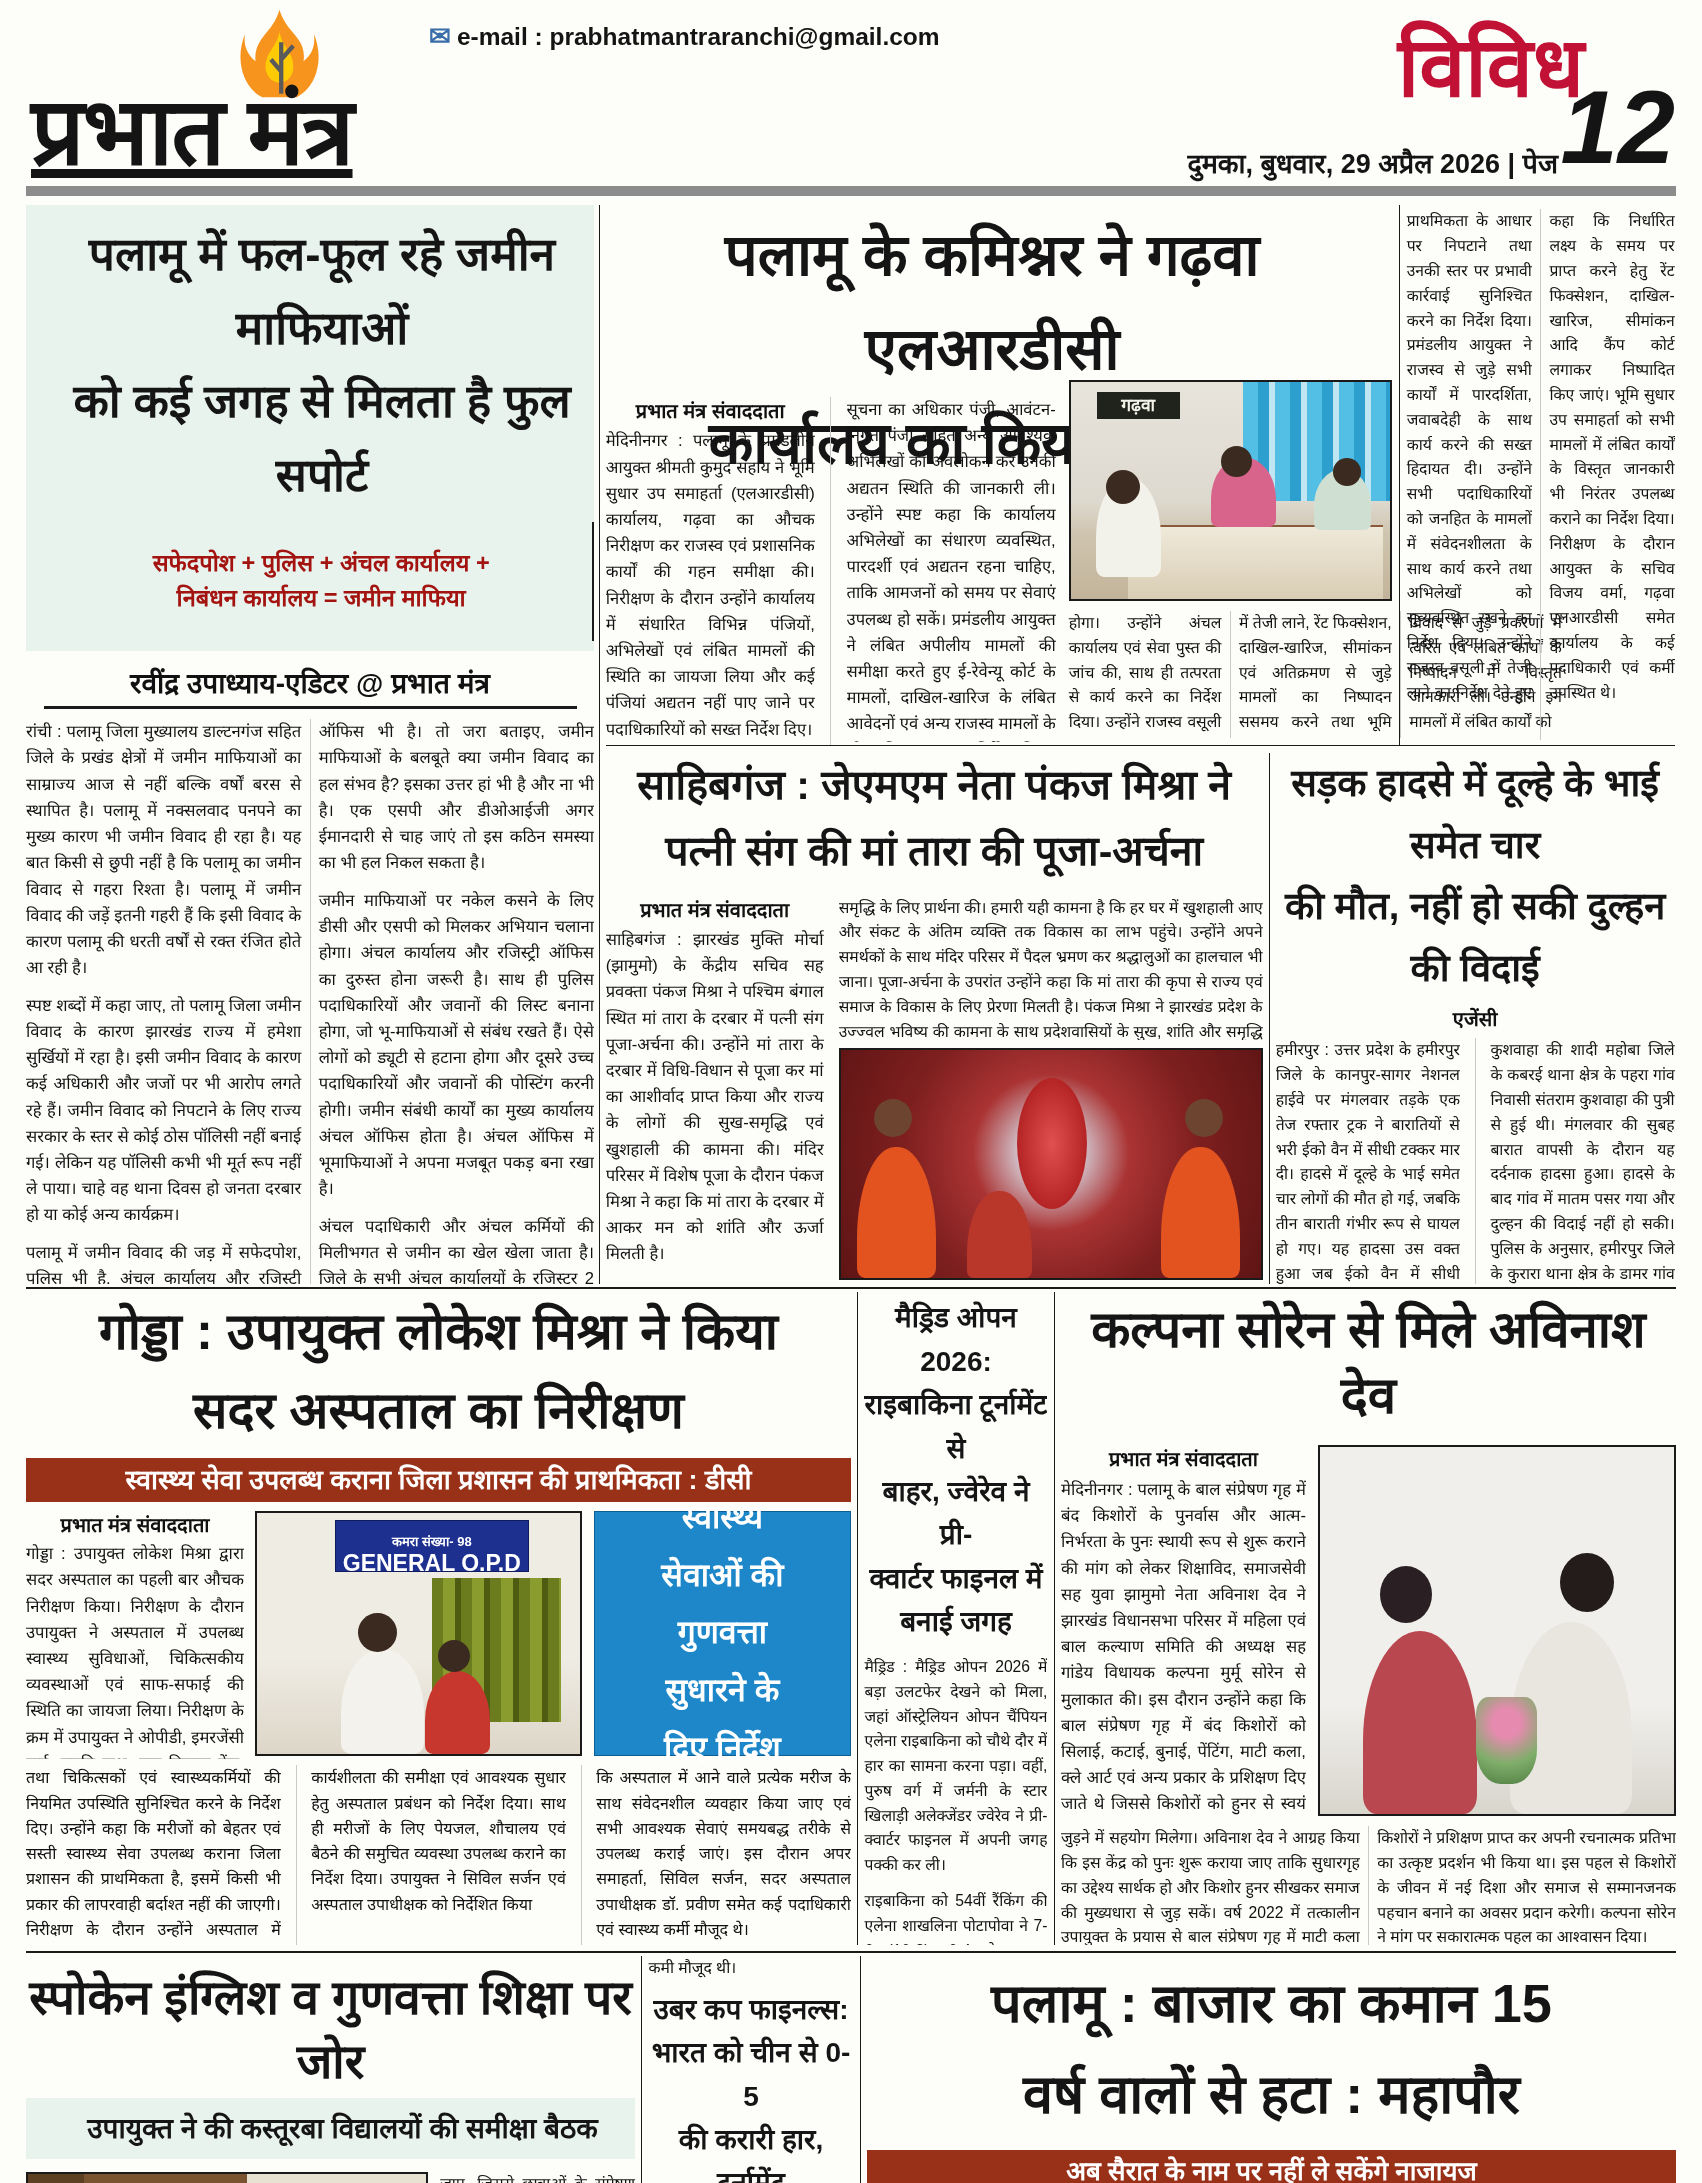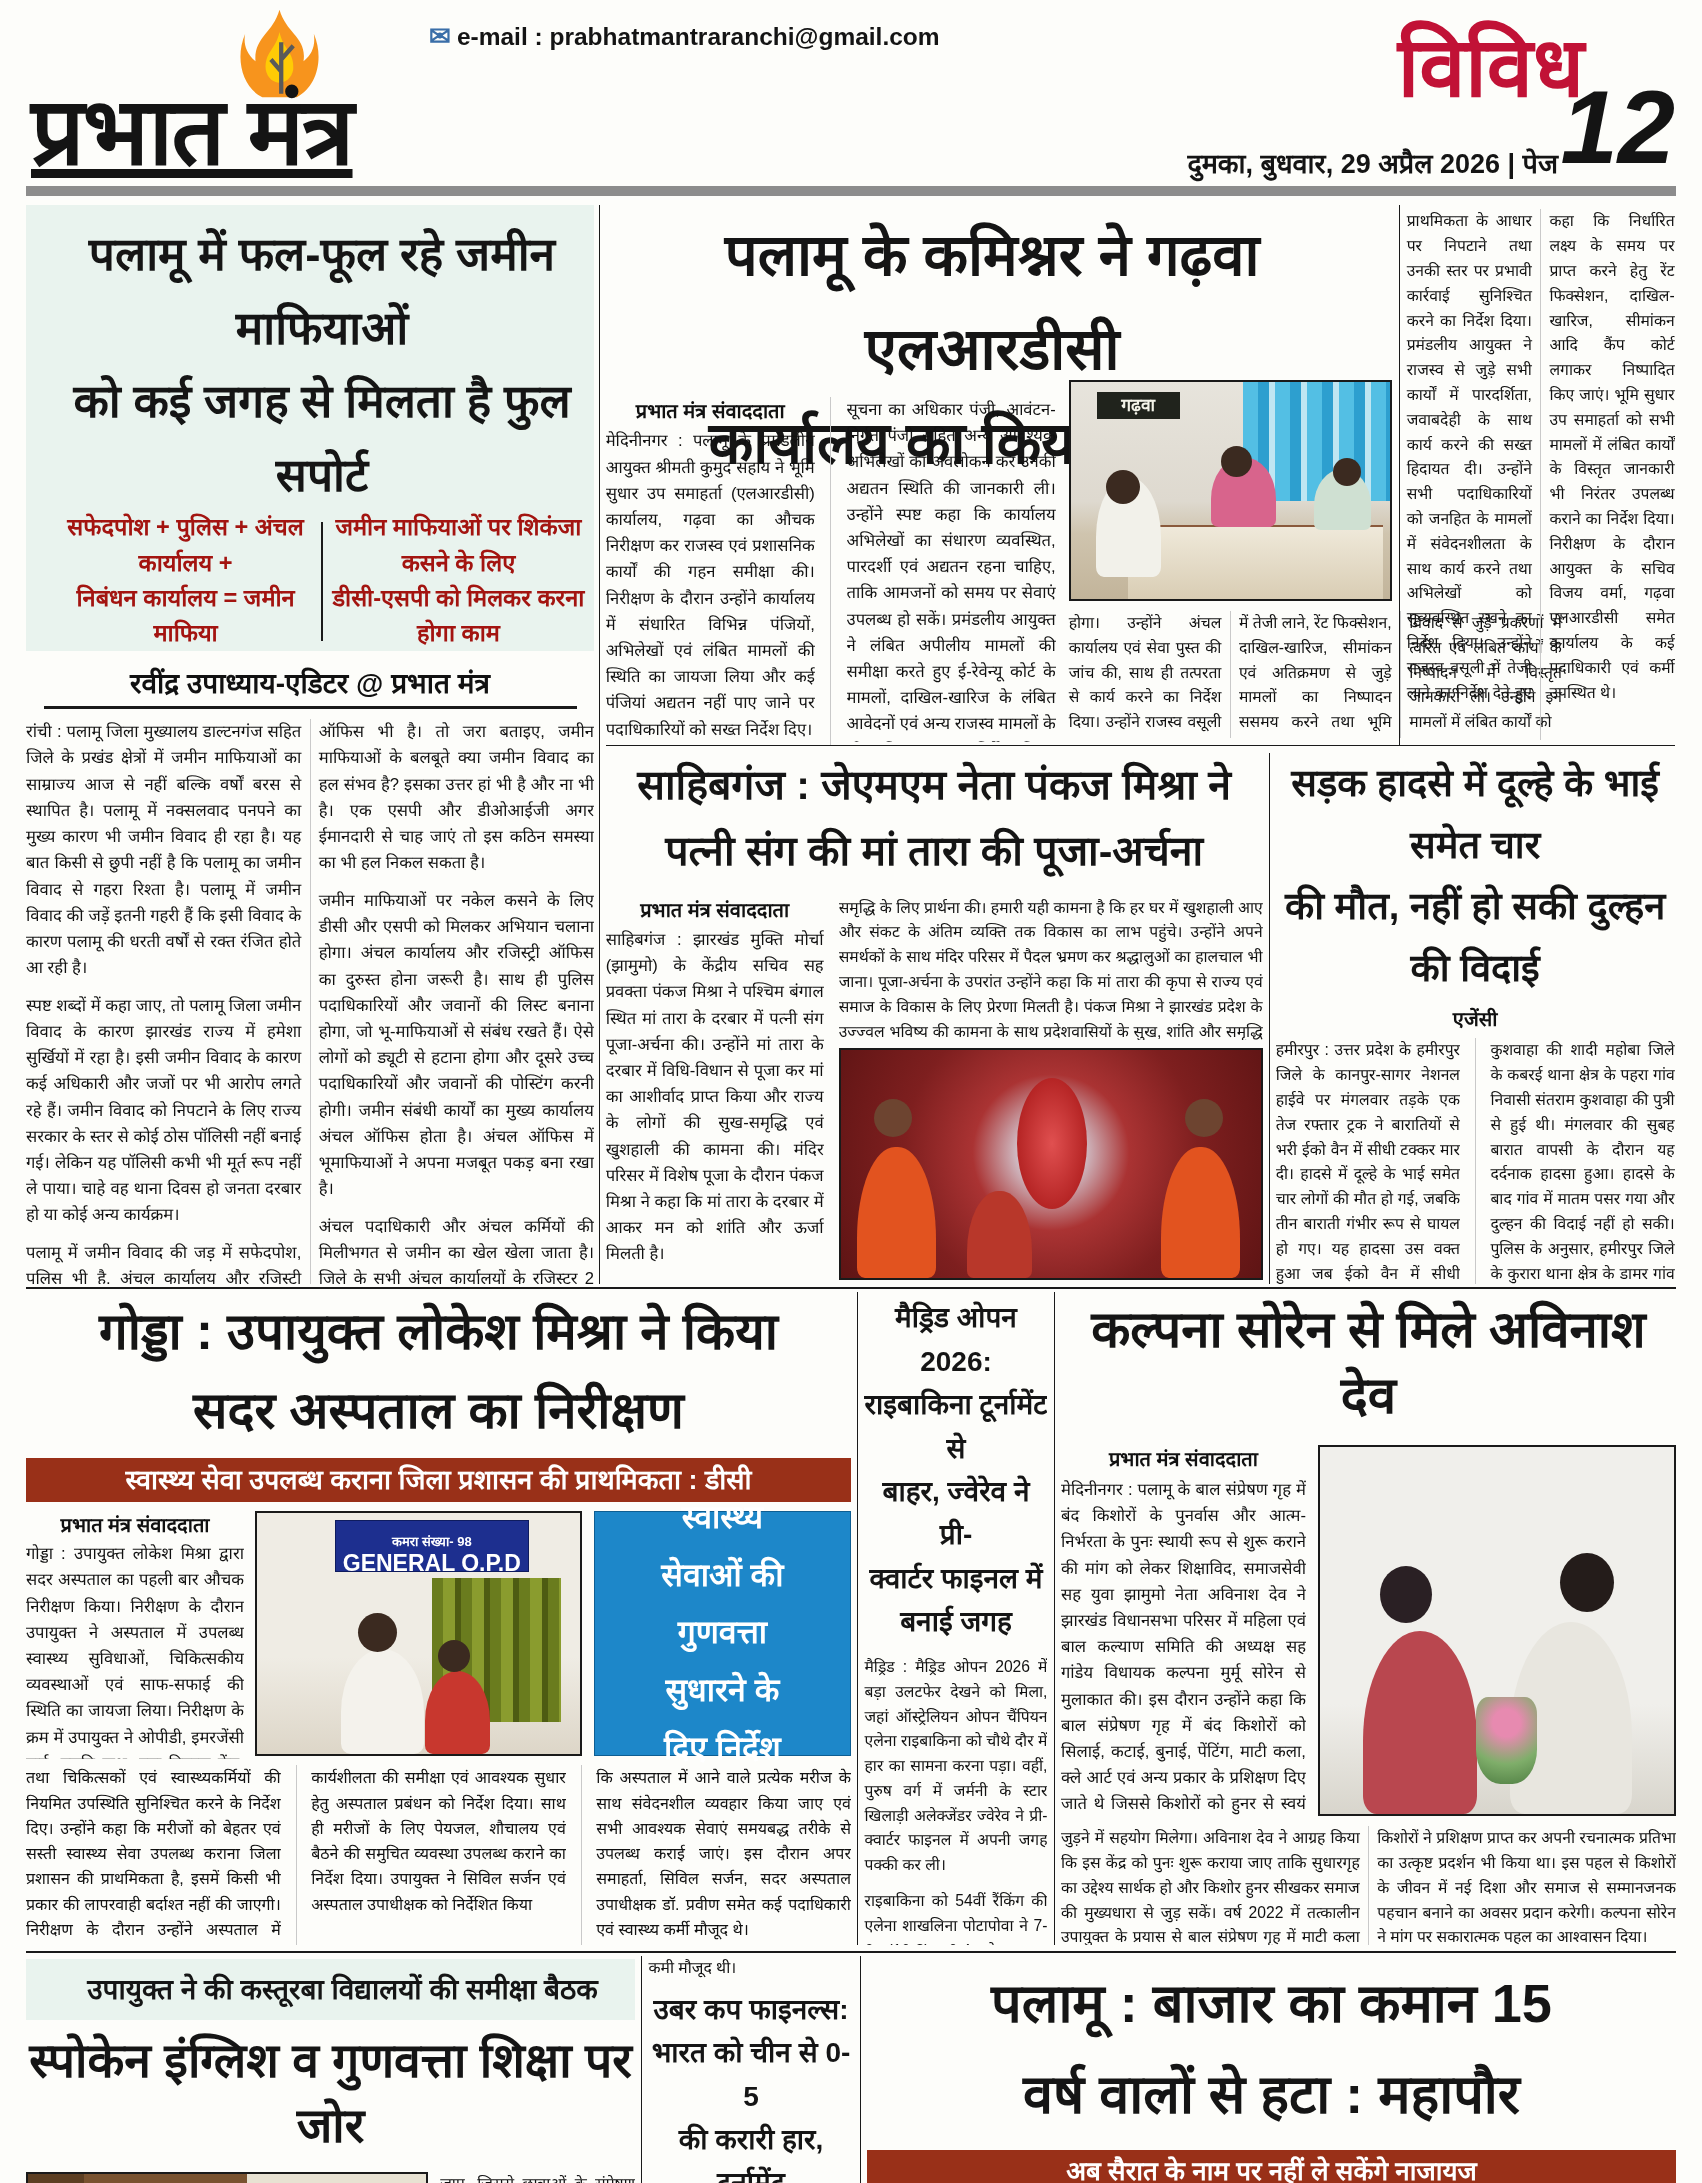--- a/index.html
+++ b/index.html
@@ -93,22 +93,20 @@
 
   <div class="row" style="left:26px;top:205px;width:1650px;height:1079px;">
 
     <div class="art" style="width:568px;height:100%;">
       <div class="hl a1-hl mint pre" style="height:306px;">पलामू में फल-फूल रहे जमीन माफियाओं
 को कई जगह से मिलता है फुल सपोर्ट</div>
       <div class="mint" style="display:flex;height:140px;align-items:center;">
         <div class="kickbox pre" style="flex:1;">सफेदपोश + पुलिस + अंचल कार्यालय +
 निबंधन कार्यालय = जमीन माफिया</div>
         <div style="width:1.7px;background:#1a1a1a;height:85%;"></div>
-        <div class="kickbox pre" style="flex:1;">जमीन माफियाओं पर शिकंजा कसने के लिए
-डीसी-एसपी को मिलकर करना होगा काम</div>
       </div>
       <div class="byline" style="margin-top:12px;font-size:28px;">रवींद्र उपाध्याय-एडिटर @ प्रभात मंत्र</div>
       <div class="a1-rule"></div>
       <div class="body-txt cols2" style="height:581px;margin-top:10.5px;">
         <p>रांची : पलामू जिला मुख्यालय डाल्टनगंज सहित जिले के प्रखंड क्षेत्रों में जमीन माफियाओं का साम्राज्य आज से नहीं बल्कि वर्षों बरस से स्थापित है। पलामू में नक्सलवाद पनपने का मुख्य कारण भी जमीन विवाद ही रहा है। यह बात किसी से छुपी नहीं है कि पलामू का जमीन विवाद से गहरा रिश्ता है। पलामू में जमीन विवाद की जड़ें इतनी गहरी हैं कि इसी विवाद के कारण पलामू की धरती वर्षों से रक्त रंजित होते आ रही है।</p>
         <p>स्पष्ट शब्दों में कहा जाए, तो पलामू जिला जमीन विवाद के कारण झारखंड राज्य में हमेशा सुर्खियों में रहा है। इसी जमीन विवाद के कारण कई अधिकारी और जजों पर भी आरोप लगते रहे हैं। जमीन विवाद को निपटाने के लिए राज्य सरकार के स्तर से कोई ठोस पॉलिसी नहीं बनाई गई। लेकिन यह पॉलिसी कभी भी मूर्त रूप नहीं ले पाया। चाहे वह थाना दिवस हो जनता दरबार हो या कोई अन्य कार्यक्रम।</p>
         <p>पलामू में जमीन विवाद की जड़ में सफेदपोश, पुलिस भी है, अंचल कार्यालय और रजिस्ट्री ऑफिस भी है। तो जरा बताइए, जमीन माफियाओं के बलबूते क्या जमीन विवाद का हल संभव है? इसका उत्तर हां भी है और ना भी है। एक एसपी और डीओआईजी अगर ईमानदारी से चाह जाएं तो इस कठिन समस्या का भी हल निकल सकता है।</p>
         <p>जमीन माफियाओं पर नकेल कसने के लिए डीसी और एसपी को मिलकर अभियान चलाना होगा। अंचल कार्यालय और रजिस्ट्री ऑफिस का दुरुस्त होना जरूरी है। साथ ही पुलिस पदाधिकारियों और जवानों की लिस्ट बनाना होगा, जो भू-माफियाओं से संबंध रखते हैं। ऐसे लोगों को ड्यूटी से हटाना होगा और दूसरे उच्च पदाधिकारियों और जवानों की पोस्टिंग करनी होगी। जमीन संबंधी कार्यों का मुख्य कार्यालय अंचल ऑफिस होता है। अंचल ऑफिस में भूमाफियाओं ने अपना मजबूत पकड़ बना रखा है।</p>
         <p>अंचल पदाधिकारी और अंचल कर्मियों की मिलीभगत से जमीन का खेल खेला जाता है। जिले के सभी अंचल कार्यालयों के रजिस्टर 2 की अगर उच्च स्तरीय जांच हो, तो कई अंचल अधिकारी और राजस्व कर्मचारी जेल की हवा खाएंगे। इसमें कहीं कोई संदेह नहीं है। ऐसे सफेदपोशों की पहचान करनी होगी और उन्हें भी नकेल पहनाना होगा।</p>
       </div>
@@ -258,22 +256,22 @@
       </div>
       <div class="body-txt cols2" style="margin-top:10.5px;height:205px;font-size:15.7px;">जुड़ने में सहयोग मिलेगा। अविनाश देव ने आग्रह किया कि इस केंद्र को पुनः शुरू कराया जाए ताकि सुधारगृह का उद्देश्य सार्थक हो और किशोर हुनर सीखकर समाज की मुख्यधारा से जुड़ सकें। वर्ष 2022 में तत्कालीन उपायुक्त के प्रयास से बाल संप्रेषण गृह में माटी कला प्रशिक्षण केंद्र की स्थापना की गई थी। इस दौरान कई किशोरों ने प्रशिक्षण प्राप्त कर अपनी रचनात्मक प्रतिभा का उत्कृष्ट प्रदर्शन भी किया था। इस पहल से किशोरों के जीवन में नई दिशा और समाज से सम्मानजनक पहचान बनाने का अवसर प्रदान करेगी। कल्पना सोरेन ने मांग पर सकारात्मक पहल का आश्वासन दिया।</div>
     </div>
   </div>
 
   <div class="hsep" style="top:1951px;"></div>
 
   <div class="row" style="left:26px;top:1956px;width:1650px;height:681px;">
 
     <div class="art" style="width:609px;height:100%;">
+      <div class="hl a8-hl" style="margin-top:9.6px;">स्पोकेन इंग्लिश व गुणवत्ता शिक्षा पर जोर</div>
       <div class="hl mint" style="font-size:28px;height:61px;line-height:61px;margin-top:2.6px;">उपायुक्त ने की कस्तूरबा विद्यालयों की समीक्षा बैठक</div>
-      <div class="hl a8-hl" style="margin-top:9.6px;">स्पोकेन इंग्लिश व गुणवत्ता शिक्षा पर जोर</div>
       <div style="display:flex;gap:12.2px;margin-top:13px;height:227px;">
         <div class="photo ph-meet" style="width:402px;flex:0 0 auto;">
           
           
           
           
           
           
           
         </div>

